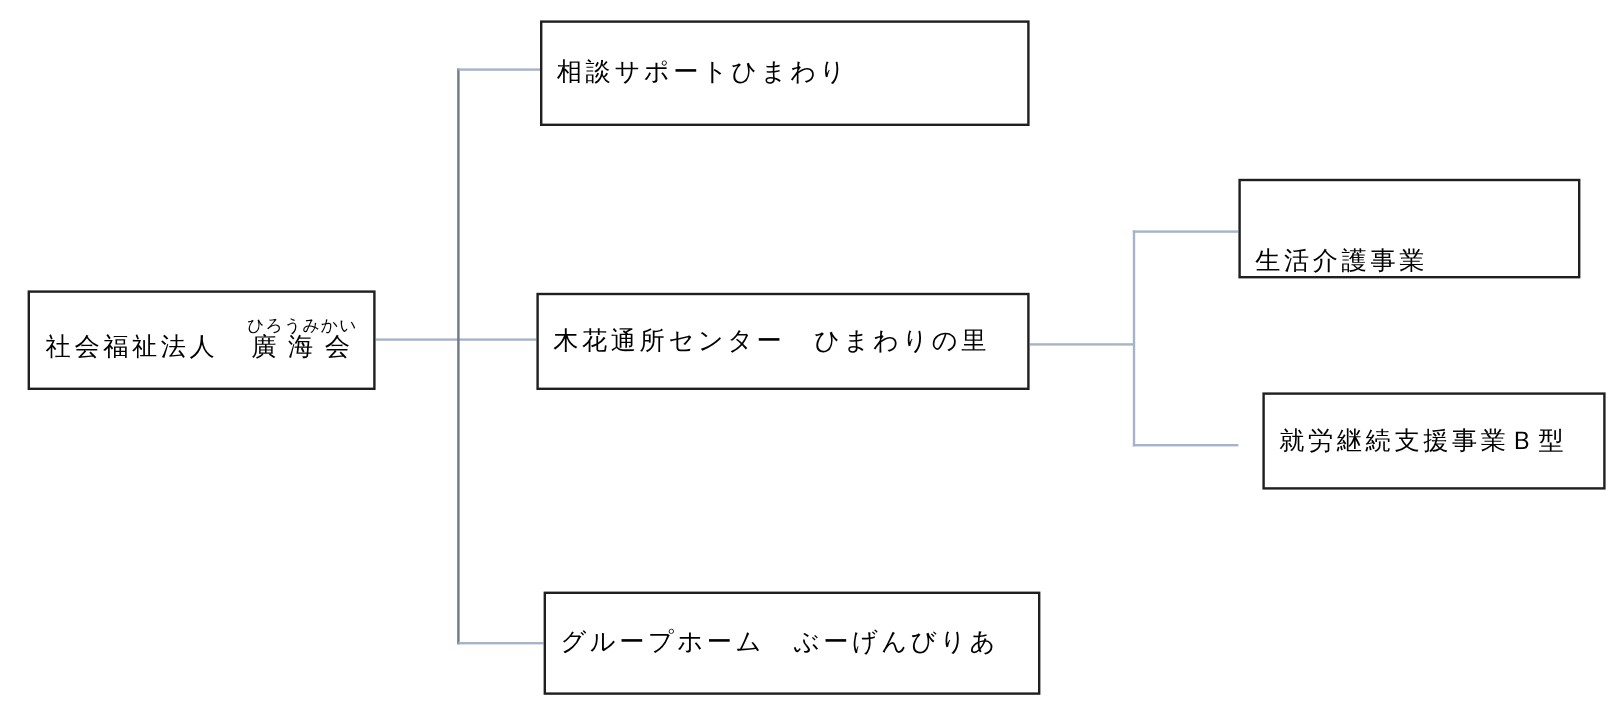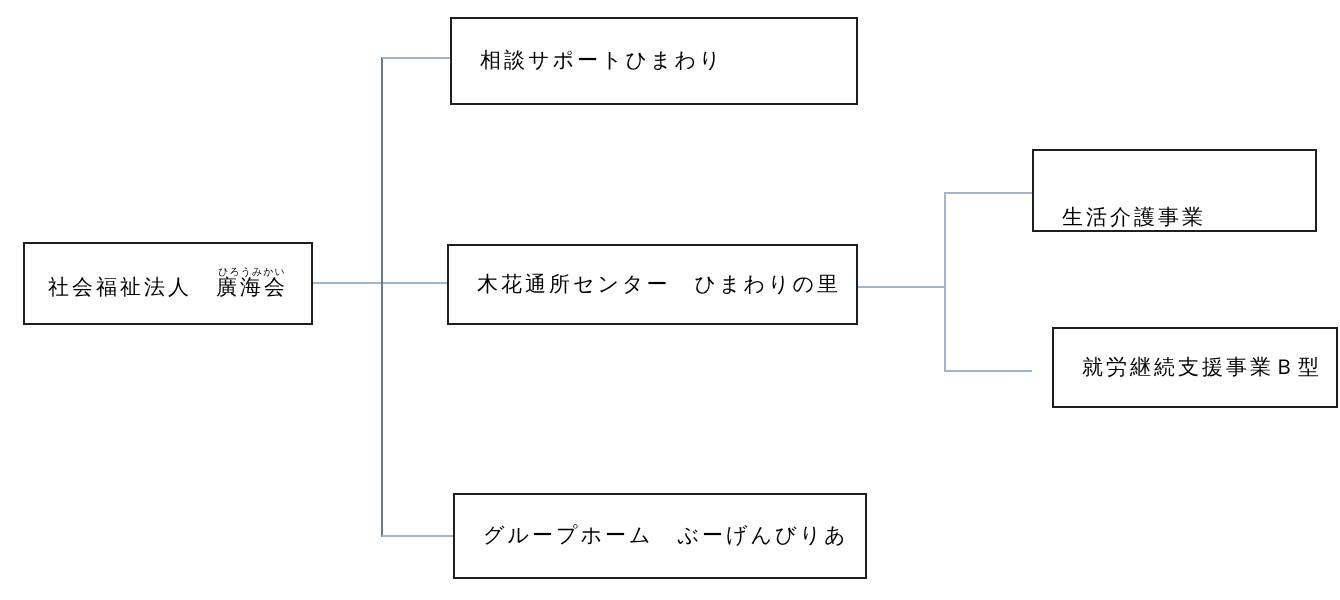--- a/index.html
+++ b/index.html
@@ -26,34 +26,34 @@
   .node {
     position: absolute;
     background: var(--bg);
     border: 2px solid var(--box-border);
     display: flex;
     align-items: center;
     font-size: 21px;
     letter-spacing: 3px;
     line-height: 1.2;
     white-space: nowrap;
-    padding-left: 28px;
+    padding-left: 12px;
     z-index: 2;
   }
   .node.root {
     justify-content: center;
     padding-left: 0;
   }
   .node.root .label-wrap {
     display: inline-flex;
     align-items: flex-end;
   }
   ruby { ruby-position: over; }
   rt {
-    font-size: 10px;
+    font-size: 14px;
     letter-spacing: 1px;
     text-align: center;
     transform: translateY(2px);
   }
   .connector {
     position: absolute;
     z-index: 1;
   }
   .connector.h { height: 2px; background: var(--line-light); }
   .connector.v { width: 2px; background: var(--line-light); }

